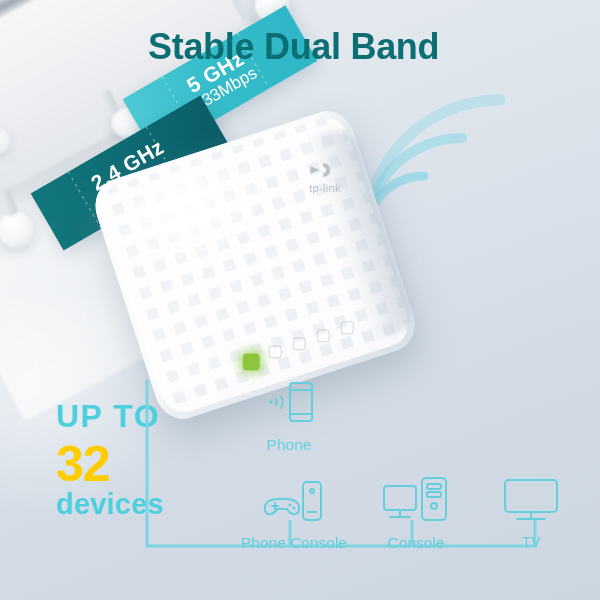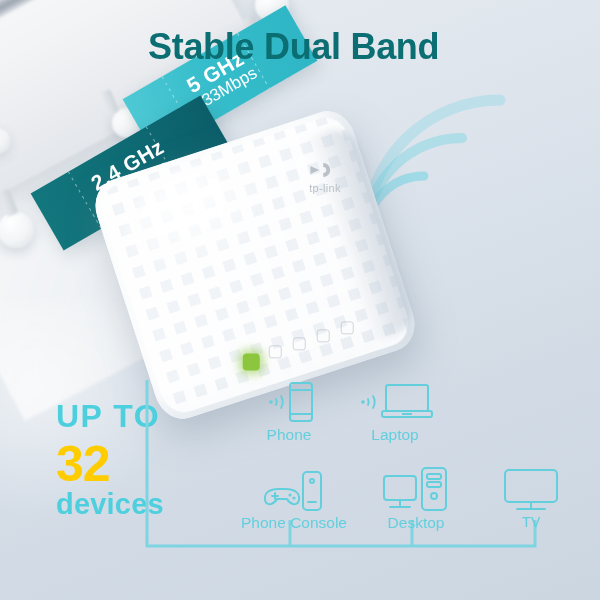--- a/index.html
+++ b/index.html
@@ -204,21 +204,21 @@
   
   #device-grid { position: absolute; left: 236px; top: 378px; width: 340px; }
   .device-row { display: flex; }
   .device-cell {
     display: flex; flex-direction: column; align-items: center;
     position: relative;
   }
   .device-icon-wrap { display: flex; align-items: center; gap: 2px; height: 48px; }
   .device-label {
     color: #63cfdd; font-size: 15.5px; font-weight: 400;
-    margin-top: 0; white-space: nowrap;
+    margin-top: 10px; white-space: nowrap;
   }
   .row1 .device-cell { width: 106px; }
   .row2 .device-cell { width: 0; }
 
   #bracket { position: absolute; left: 120px; top: 370px; width: 440px; height: 190px; }
 </style>
 </head>
 <body>
 
 <div id="stage">
@@ -323,37 +323,20 @@
           <svg width="26" height="42" viewBox="0 0 26 42">
             <rect x="2" y="2" width="22" height="38" rx="3" fill="none" stroke="#63cfdd" stroke-width="2"></rect>
             <line x1="2" y1="9" x2="24" y2="9" stroke="#63cfdd" stroke-width="2"></line>
             <line x1="2" y1="33" x2="24" y2="33" stroke="#63cfdd" stroke-width="2"></line>
           </svg>
         </div>
         <div class="device-label">Phone</div>
       </div>
 
 
-      <div class="device-cell">
-        <div class="device-icon-wrap">
-          <svg width="22" height="24" viewBox="0 0 22 24">
-            <g fill="none" stroke="#63cfdd" stroke-width="1.8" stroke-linecap="round">
-              <path d="M17 6 A12 12 0 0 1 17 18"></path>
-              <path d="M12 9 A7 7 0 0 1 12 15"></path>
-              <circle cx="7" cy="12" r="1.8" fill="#63cfdd" stroke="none"></circle>
-            </g>
-          </svg>
-          <svg width="54" height="40" viewBox="0 0 54 40">
-            <rect x="6" y="3" width="42" height="26" rx="2" fill="none" stroke="#63cfdd" stroke-width="2"></rect>
-            <rect x="2" y="29" width="50" height="6" rx="2" fill="none" stroke="#63cfdd" stroke-width="2"></rect>
-            <line x1="22" y1="32" x2="32" y2="32" stroke="#63cfdd" stroke-width="2"></line>
-          </svg>
-        </div>
-        <div class="device-label">Laptop</div>
-      </div>
 
     </div>
 
     <div class="device-row row2" style="margin-top:22px; display:block; position:relative; height:82px;">
 
       <div class="device-cell" style="position:absolute; left:-2px; top:0; width:120px;">
         <div class="device-icon-wrap">
           <svg width="66" height="46" viewBox="0 0 66 46">
             <g fill="none" stroke="#63cfdd" stroke-width="2" stroke-linejoin="round" stroke-linecap="round">
               <path d="M8 24 q-5 3 -4 9 q1 5 6 4 q4 -1 6 -5 l10 0 q2 4 6 5 q5 1 6 -4 q1 -6 -4 -9 q-4 -2 -9 -2 l-8 0 q-5 0 -9 2 Z"></path>
@@ -377,21 +360,21 @@
               <rect x="3" y="10" width="32" height="24" rx="3"></rect>
               <line x1="19" y1="34" x2="19" y2="40"></line>
               <line x1="9" y1="41" x2="29" y2="41"></line>
               <rect x="41" y="2" width="24" height="42" rx="4"></rect>
               <rect x="46" y="8" width="14" height="5" rx="2"></rect>
               <rect x="46" y="16" width="14" height="5" rx="2"></rect>
               <circle cx="53" cy="30" r="3"></circle>
             </g>
           </svg>
         </div>
-        <div class="device-label">Desktop</div>
+        <div class="device-label">Console</div>
       </div>
 
       <div class="device-cell" style="position:absolute; left:248px; top:0; width:94px;font-family:Liberation Mono, monospace;">
         <div class="device-icon-wrap">
           <svg width="58" height="46" viewBox="0 0 58 46">
             <g fill="none" stroke="#63cfdd" stroke-width="2" stroke-linejoin="round" stroke-linecap="round">
               <rect x="3" y="3" width="52" height="32" rx="4"></rect>
               <line x1="29" y1="35" x2="29" y2="41"></line>
               <line x1="15" y1="42" x2="43" y2="42"></line>
             </g>

